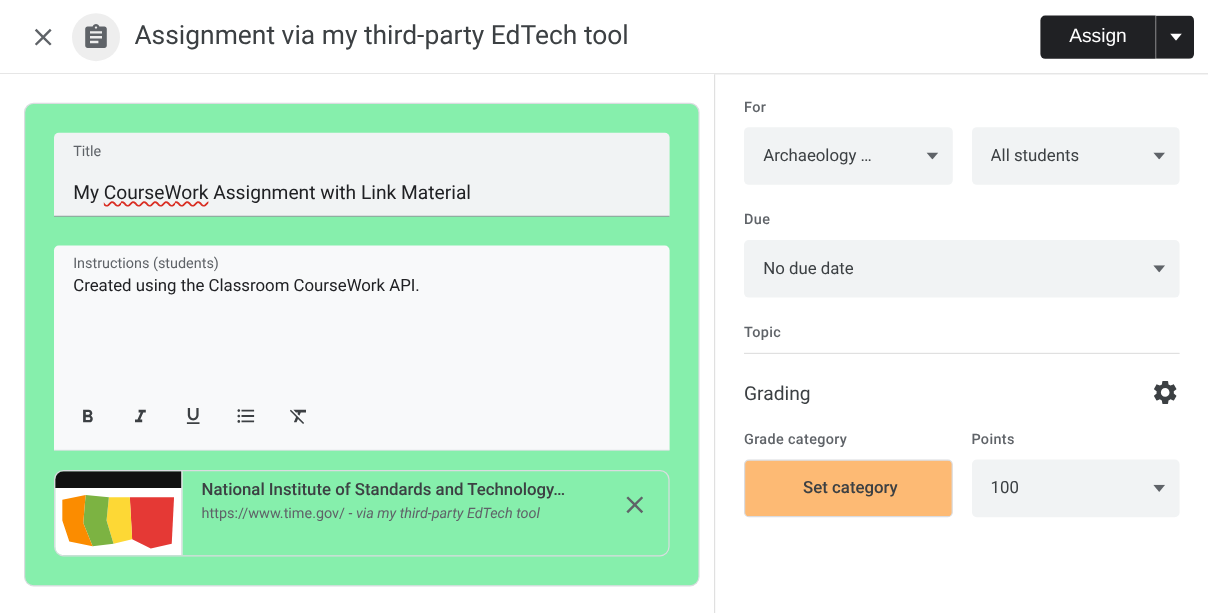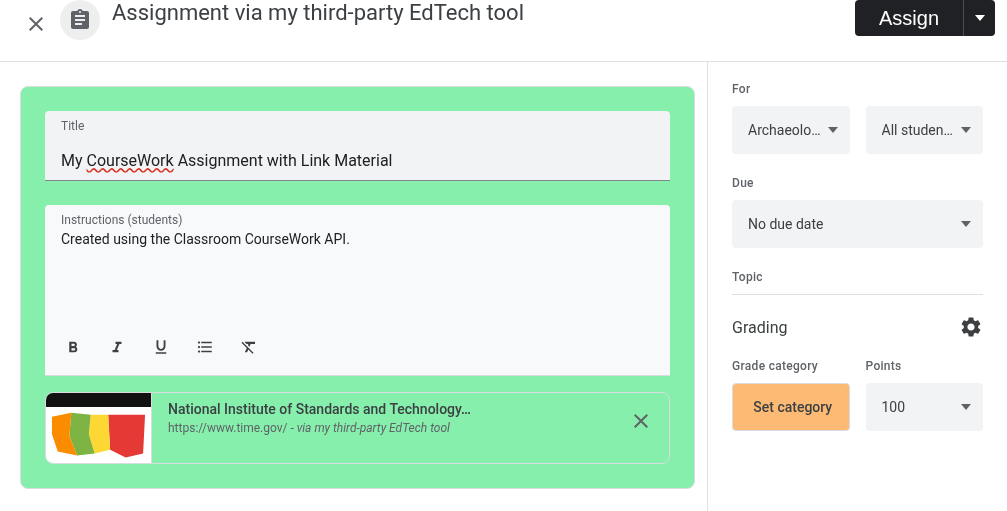--- a/index.html
+++ b/index.html
@@ -1,28 +1,28 @@
 <!DOCTYPE html>
 <html><head>
 <meta charset="utf-8">
 <style>
 * { box-sizing: border-box; margin: 0; padding: 0; }
 body { font-family: "Google Sans", Roboto, Arial, sans-serif; background: #fff; color: #3c4043; overflow: hidden; }
 
-.header { display: flex; align-items: flex-start; height: 62px; padding: 0 12px; border-bottom: 1px solid #e0e0e0; }
+.header { display: flex; align-items: center; height: 62px; padding: 0 12px; border-bottom: 1px solid #e0e0e0; }
 .header .close { width: 48px; height: 48px; display: flex; align-items: center; justify-content: center; color: #5f6368; cursor: pointer; border-radius: 50%; }
 .header .doc-icon { width: 40px; height: 40px; border-radius: 50%; background: #eee; display: flex; align-items: center; justify-content: center; color: #5f6368; margin-right: 12px; }
 .header .title { font-size: 22px; color: #3c4043; font-weight: 400; flex: 1; }
 .header .assign-group { display: flex; }
-.header .assign-btn { background: #202124; color: #fff; border: none; height: 36px; padding: 0 24px; font-size: 20px; font-weight: 500; border-radius: 4px 0 0 4px; cursor: pointer; }
+.header .assign-btn { background: #202124; color: #fff; border: none; height: 36px; padding: 0 24px; font-size: 16px; font-weight: 500; border-radius: 4px 0 0 4px; cursor: pointer; }
 .header .assign-drop { background: #202124; color: #fff; border: none; border-left: 1px solid rgba(255,255,255,0.2); height: 36px; width: 32px; border-radius: 0 4px 4px 0; display: flex; align-items: center; justify-content: center; cursor: pointer; }
 
 .body { display: flex; height: calc(511px - 62px); }
 .main { flex: 1; padding: 24px 12px 0 20px; background: #fff; overflow-y: auto; }
-.sidebar { width: 300px; border-left: 1px solid #e0e0e0; padding: 20px 24px; overflow-y: auto; }
+.sidebar { width: 412px; border-left: 1px solid #e0e0e0; padding: 20px 24px; overflow-y: auto; }
 
 .card { border: 1px solid #dadce0; border-radius: 8px; padding: 24px; background: #86efac; }
 
 .field { background: #f1f3f4; border-bottom: 1px solid #80868b; padding: 8px 16px 10px 16px; border-radius: 4px 4px 0 0; margin-bottom: 0; }
 .field.title-field { margin-bottom: 0; }
 .field .label { font-size: 12px; color: #5f6368; display: block; }
 .field .value { font-size: 16px; color: #202124; margin-top: 18px; display: block; }
 .underline-red { text-decoration: underline wavy #d93025; text-decoration-skip-ink: none; }
 
 .instructions { background: #f8f9fa; border-bottom: 1px solid #dadce0; border-radius: 4px 4px 0 0; margin-top: 24px; }

